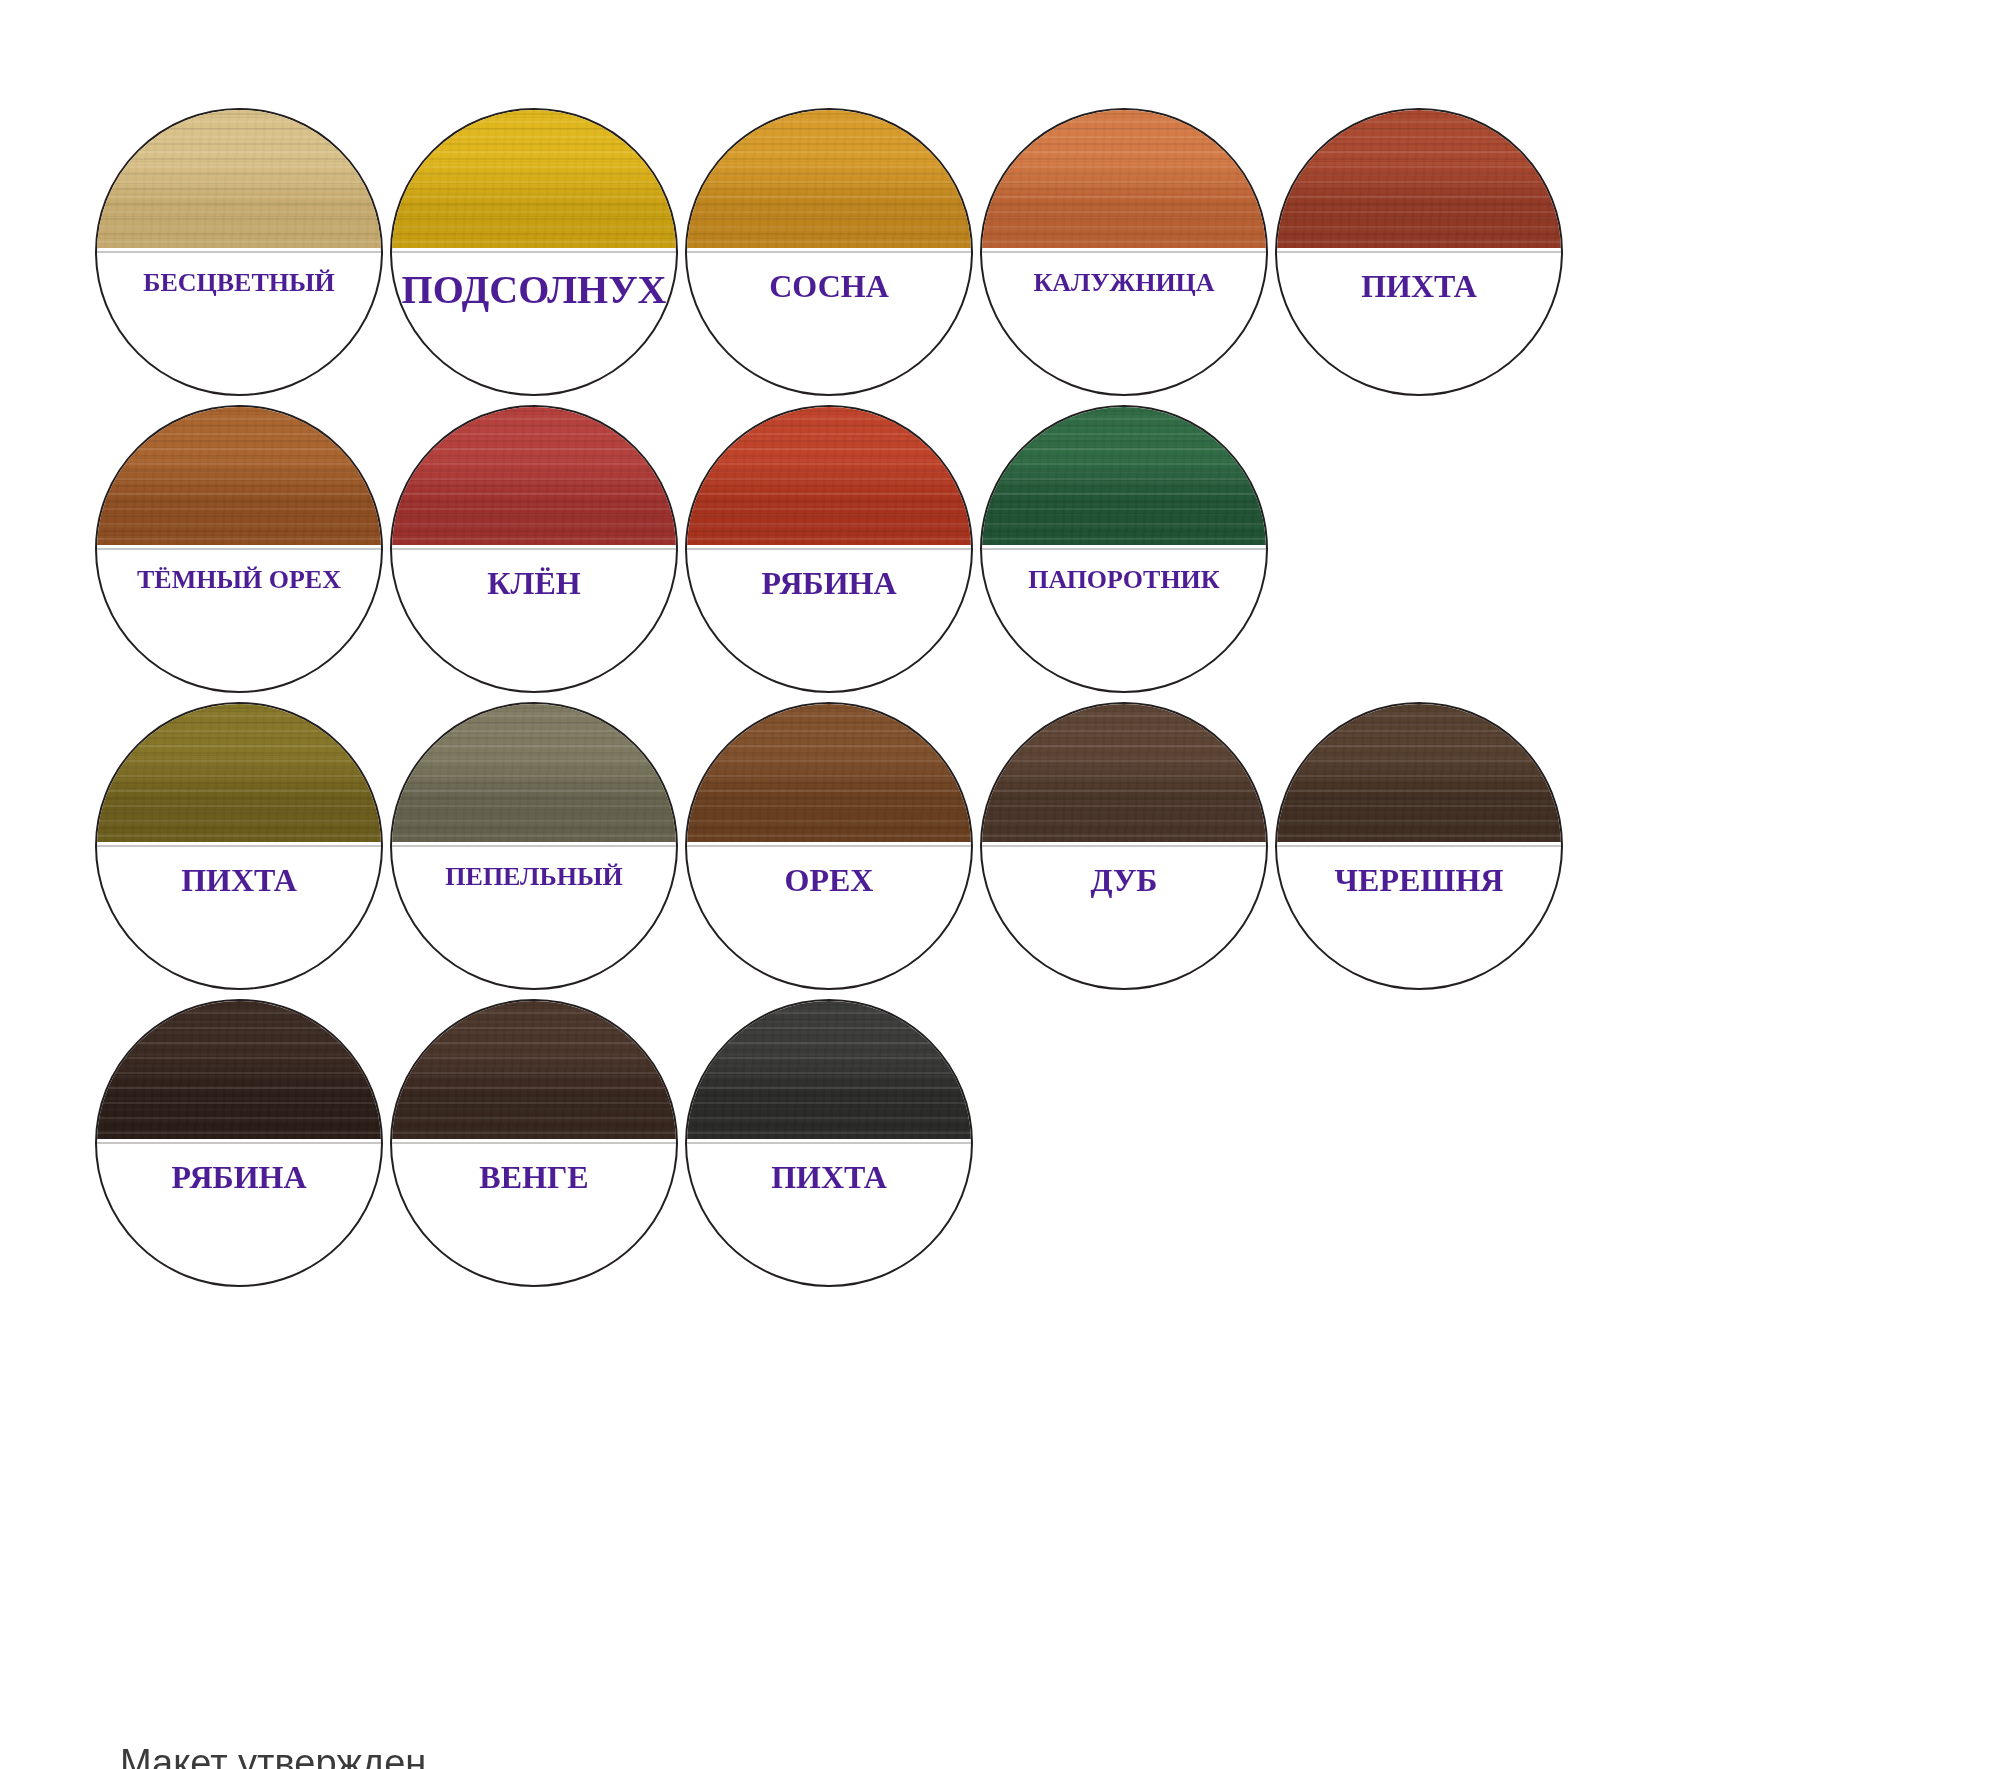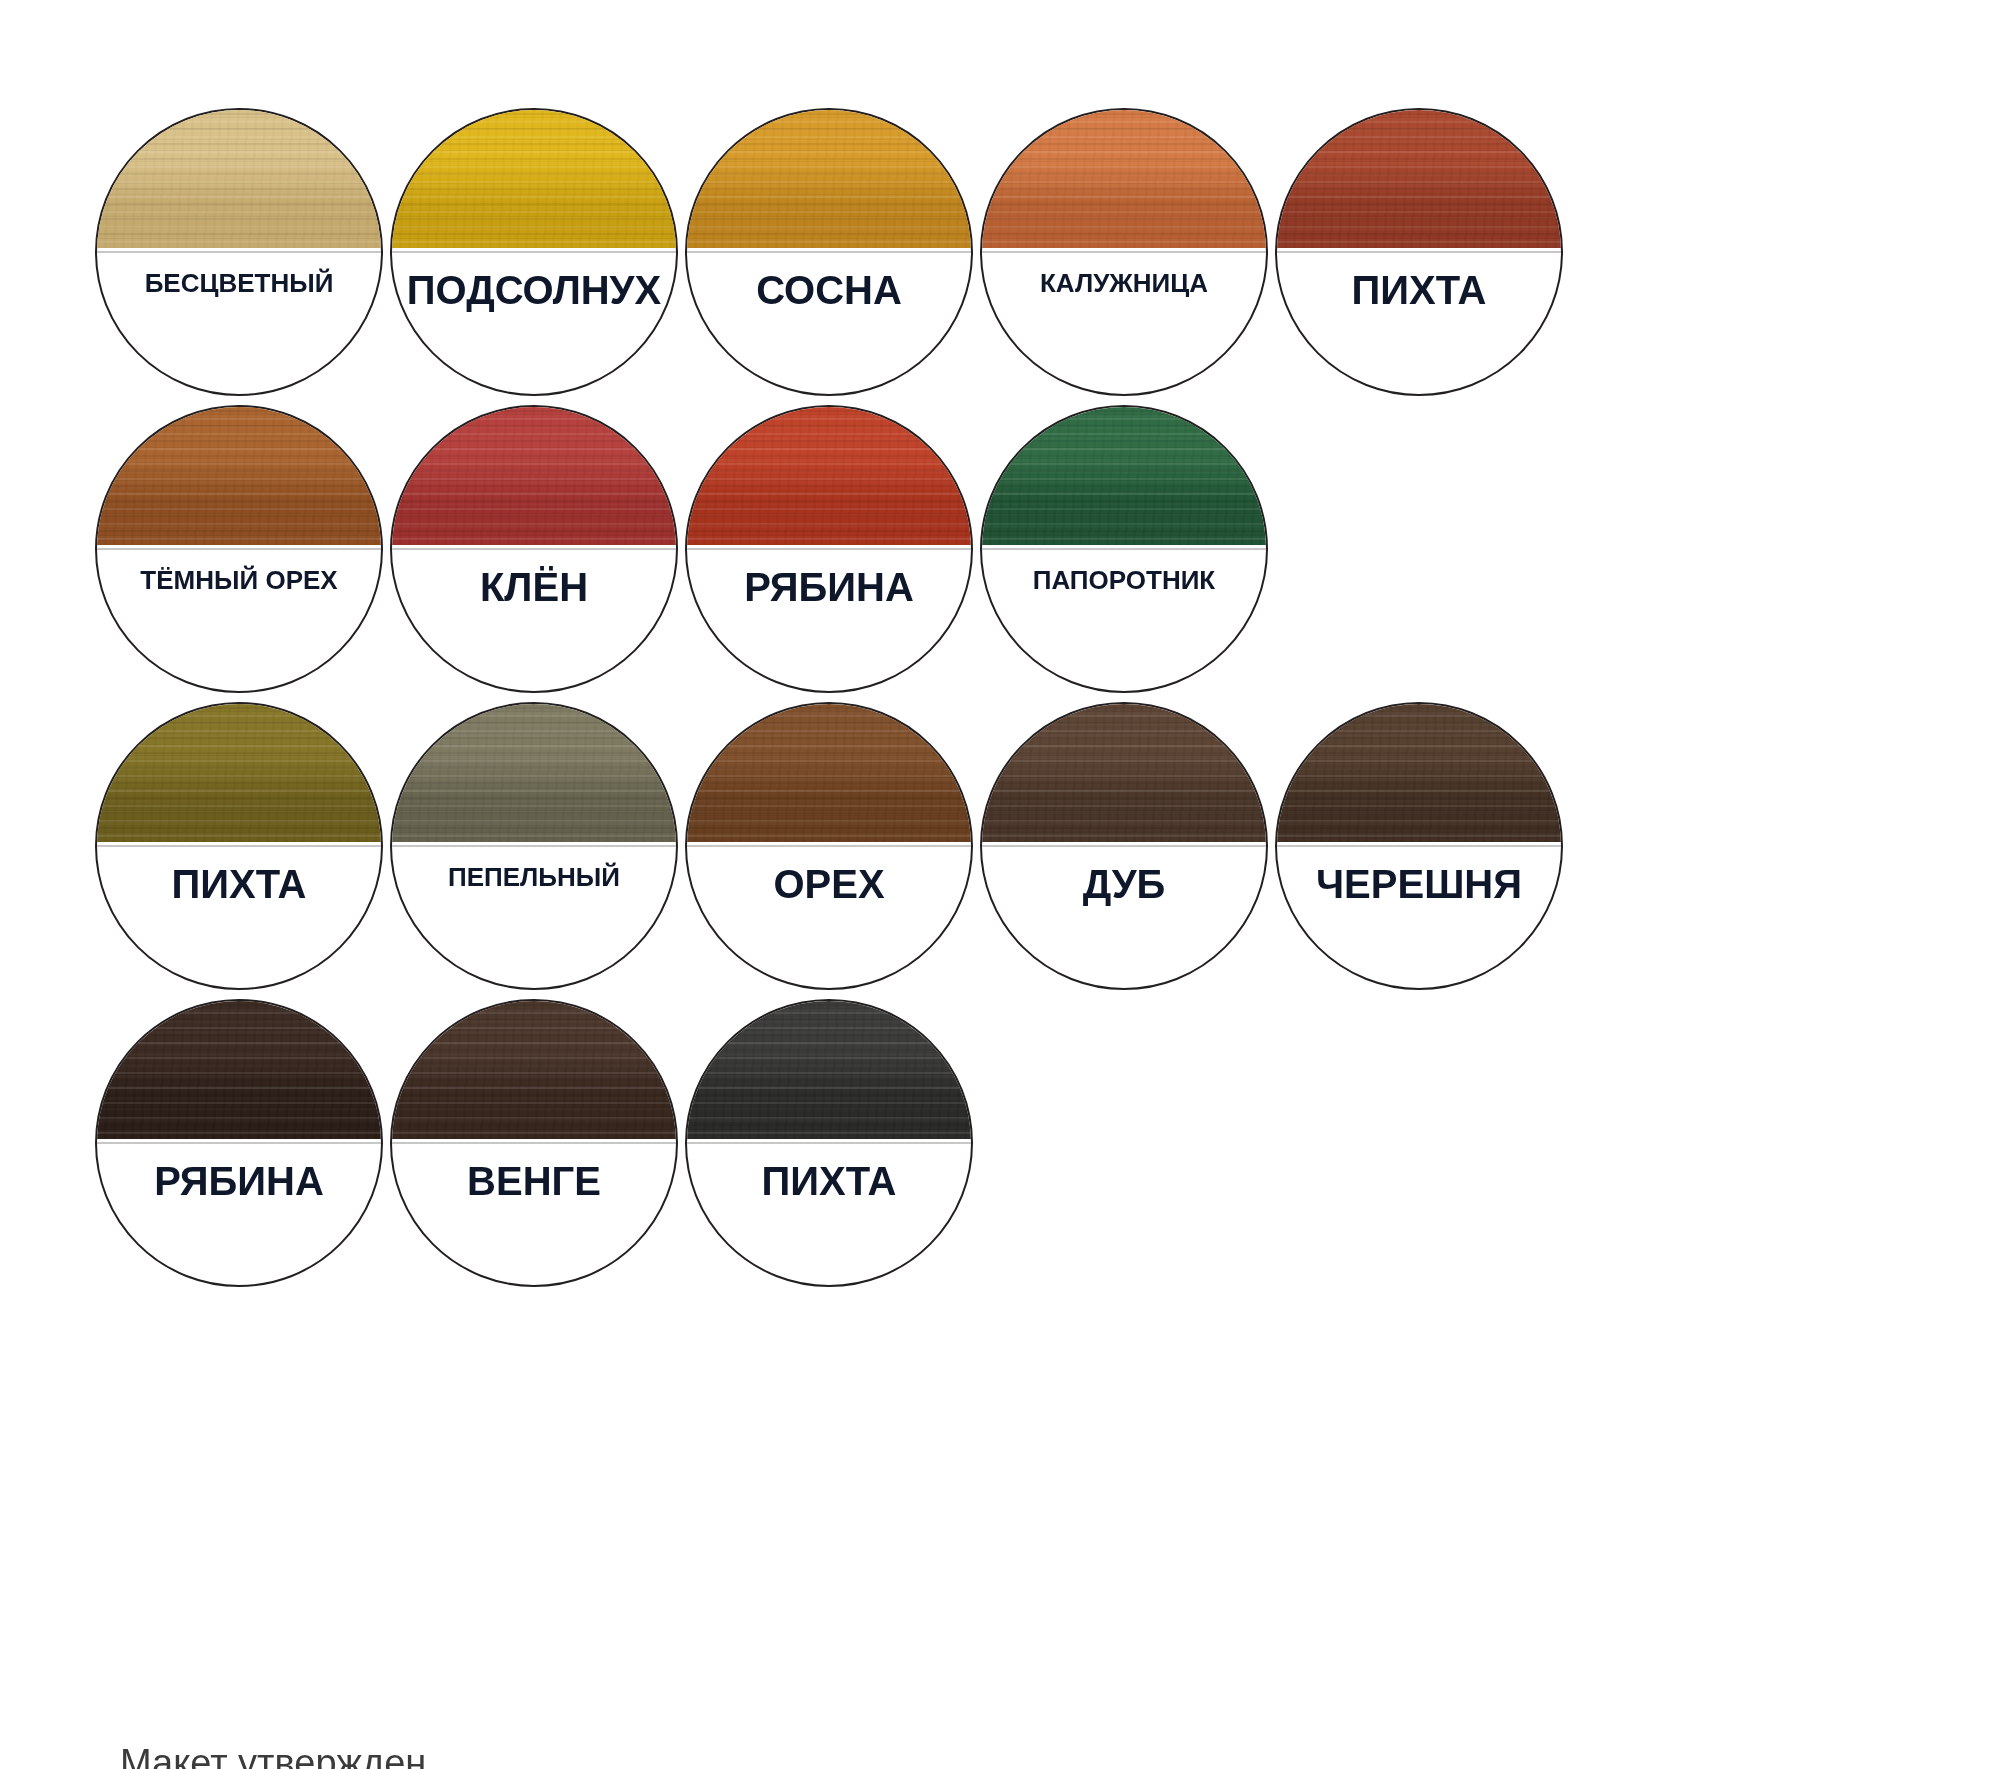--- a/index.html
+++ b/index.html
@@ -127,28 +127,28 @@
     height: 2px;
     background: rgba(0,0,0,0.22);
   }
 
   .swatch-label {
     position: absolute;
     left: 0;
     right: 0;
     top: 162px;
     text-align: center;
-    color: #0f172a;
-    font-family: Liberation Sans, sans-serif;
+    color: #4c1d95;
+    font-family: Liberation Serif, serif;
     font-weight: 700;
     letter-spacing: 0px;
     line-height: 1;
     white-space: nowrap;
   }
-  .size-lg .swatch-label { font-size: 40px; }
+  .size-lg .swatch-label { font-size: 32px; }
   .size-md .swatch-label { font-size: 40px; }
   .size-sm .swatch-label { font-size: 26px; }
 
   .footer-note {
     position: absolute;
     left: 120px;
     top: 1742px;
     font-family: "Liberation Sans", sans-serif;
     font-size: 38px;
     color: #3b3b3b;

